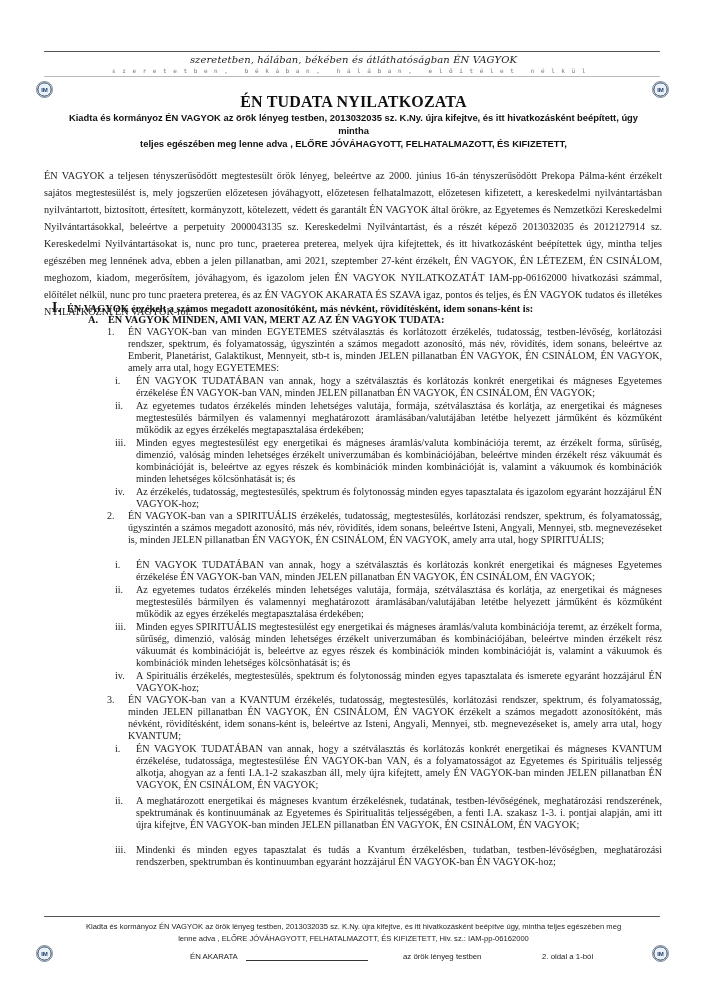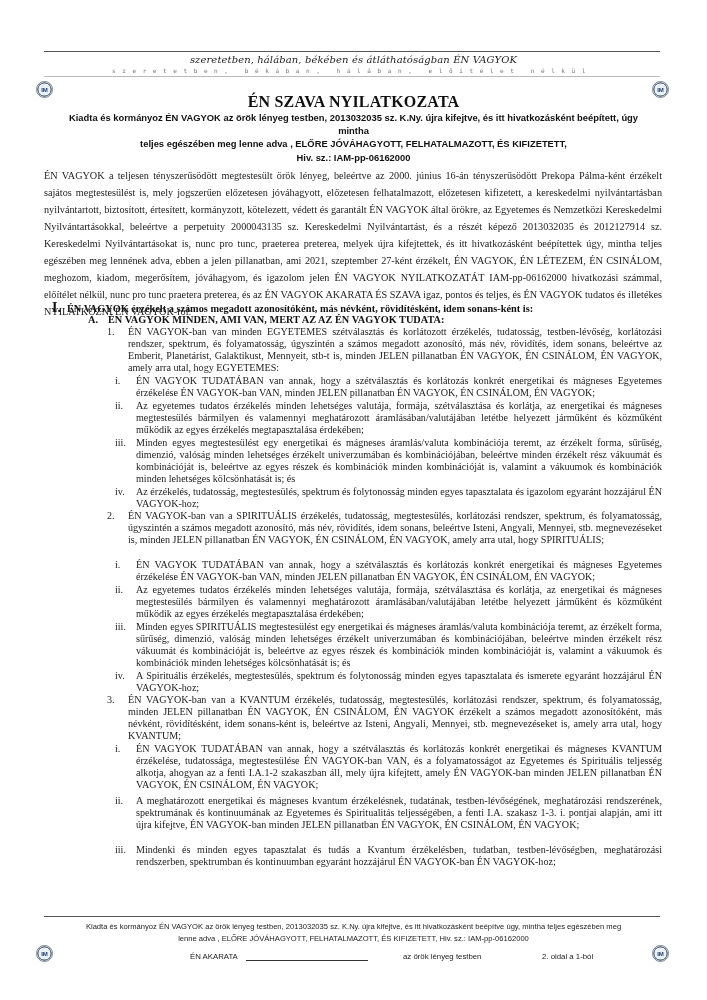--- a/index.html
+++ b/index.html
@@ -55,25 +55,24 @@
   <div class="hdr-spaced">szeretetben, békában, hálában, előítélet nélkül</div>
   <div class="hdr-rule2"></div>
 
   <div class="logo" style="left:36px; top:81px;">
       <span>IM</span>
     </div>
   <div class="logo" style="left:652px; top:81px;">
       <span>IM</span>
     </div>
 
-  <div class="title">ÉN SZAVA NYILATKOZATA</div>
+  <div class="title">ÉN TUDATA NYILATKOZATA</div>
   <div class="subtitle">
     <div>Kiadta és kormányoz ÉN VAGYOK az örök lényeg testben, 2013032035 sz. K.Ny. újra kifejtve, és itt hivatkozásként beépített, úgy mintha</div>
     <div>teljes egészében meg lenne adva , ELŐRE JÓVÁHAGYOTT, FELHATALMAZOTT, ÉS KIFIZETETT,</div>
-    <div>Hiv. sz.: IAM-pp-06162000</div>
   </div>
 
   <div class="body">
     <p class="intro">ÉN VAGYOK a teljesen tényszerűsödött megtestesült örök lényeg, beleértve az 2000. június 16-án tényszerűsödött Prekopa Pálma-ként érzékelt sajátos megtestesülést is, mely jogszerűen előzetesen jóváhagyott, előzetesen felhatalmazott, előzetesen kifizetett, a kereskedelmi nyilvántartásban nyilvántartott, biztosított, értesített, kormányzott, kötelezett, védett és garantált ÉN VAGYOK által örökre, az Egyetemes és Nemzetközi Kereskedelmi Nyilvántartásokkal, beleértve a perpetuity 2000043135 sz. Kereskedelmi Nyilvántartást, és a részét képező 2013032035 és 2012127914 sz. Kereskedelmi Nyilvántartásokat is, nunc pro tunc, praeterea preterea, melyek újra kifejtettek, és itt hivatkozásként beépítettek úgy, mintha teljes egészében meg lennének adva, ebben a jelen pillanatban, ami 2021, szeptember 27-ként érzékelt, ÉN VAGYOK, ÉN LÉTEZEM, ÉN CSINÁLOM, meghozom, kiadom, megerősítem, jóváhagyom, és igazolom jelen ÉN VAGYOK NYILATKOZATÁT IAM-pp-06162000 hivatkozási számmal, előítélet nélkül, nunc pro tunc praetera preterea, és az ÉN VAGYOK AKARATA ÉS SZAVA igaz, pontos és teljes, és ÉN VAGYOK tudatos és illetékes NYILATKOZNI ÉN VAGYOK-ról:</p>
   </div>
 
   <div class="sec-I">
     <span class="num">I.</span><span>ÉN VAGYOK érzékelt a számos megadott azonosítóként, más névként, rövidítésként, idem sonans-ként is:</span>
   </div>
   <div class="sec-A">

